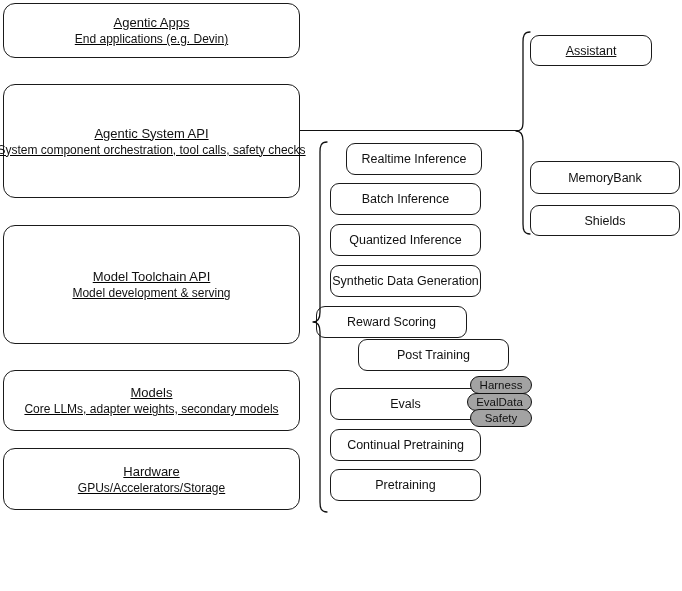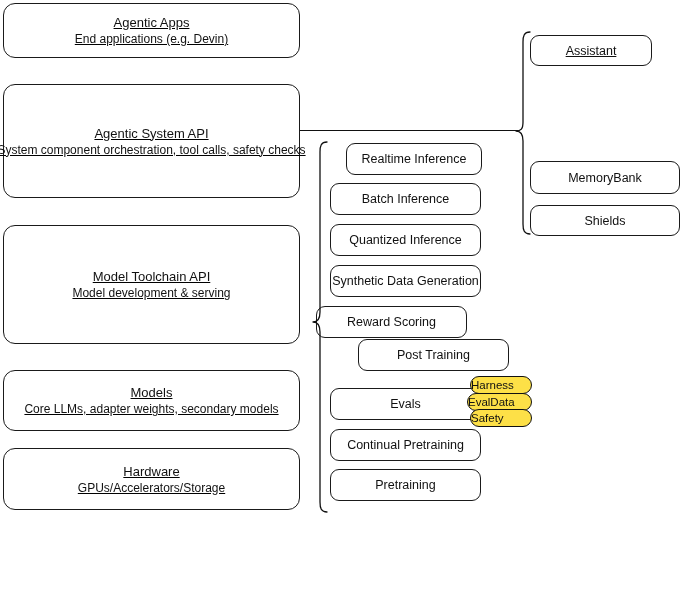--- a/index.html
+++ b/index.html
@@ -65,24 +65,24 @@
     color: #111111;
     white-space: nowrap;
   }
 
   
   .pill {
     position: absolute;
     box-sizing: border-box;
     border: 1.3px solid #111111;
     border-radius: 999px;
-    background: #fde047;
+    background: #a3a3a3;
     display: flex;
     align-items: center;
-    justify-content: flex-start;
+    justify-content: center;
     font-size: 11.5px;
     line-height: 12px;
     color: #111111;
     white-space: nowrap;
     z-index: 6;
   }
 
   
   .connector {
     position: absolute;

